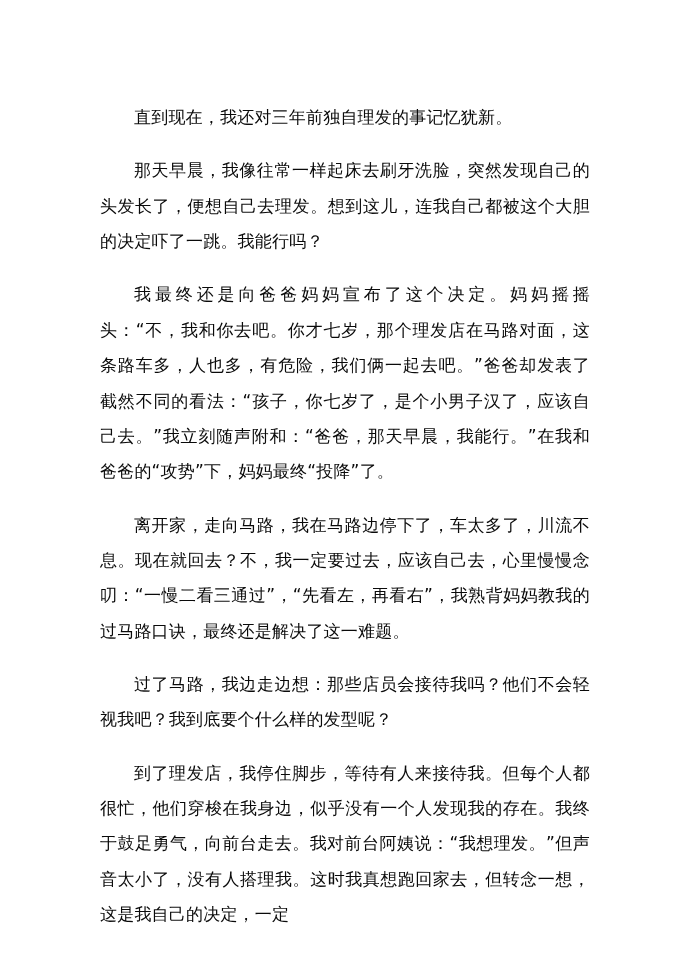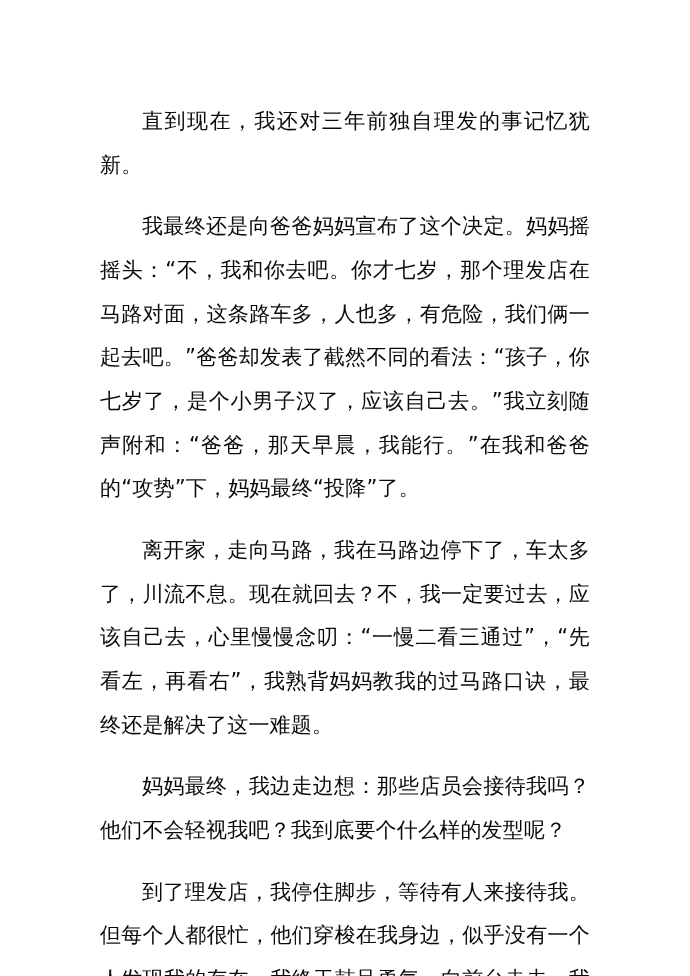--- a/index.html
+++ b/index.html
@@ -19,37 +19,38 @@
     height: 976px;
     background: #ffffff;
     box-sizing: border-box;
     padding: 100px 100px 40px 100px;
   }
   .doc-body {
     width: 490px;
   }
   .para {
     margin: 0 0 18px 0;
-    font-size: 21px;
+    font-size: 17px;
     line-height: 2.08;
     color: #0a0a0a;
     text-align: justify;
     text-justify: inter-ideograph;
     text-indent: 2em;
     letter-spacing: 0.2px;
     font-weight: 500;
   }
   .para:last-child {
     margin-bottom: 16px;
   }
 </style>
 </head>
 <body>
 
 <div class="page">
   <div class="doc-body">
     <p class="para">直到现在，我还对三年前独自理发的事记忆犹新。</p>
+    <p class="para">那天早晨，我像往常一样起床去刷牙洗脸，突然发现自己的头发长了，便想自己去理发。想到这儿，连我自己都被这个大胆的决定吓了一跳。我能行吗？</p>
     <p class="para">我最终还是向爸爸妈妈宣布了这个决定。妈妈摇摇头：“不，我和你去吧。你才七岁，那个理发店在马路对面，这条路车多，人也多，有危险，我们俩一起去吧。”爸爸却发表了截然不同的看法：“孩子，你七岁了，是个小男子汉了，应该自己去。”我立刻随声附和：“爸爸，那天早晨，我能行。”在我和爸爸的“攻势”下，妈妈最终“投降”了。</p>
     <p class="para">离开家，走向马路，我在马路边停下了，车太多了，川流不息。现在就回去？不，我一定要过去，应该自己去，心里慢慢念叨：“一慢二看三通过”，“先看左，再看右”，我熟背妈妈教我的过马路口诀，最终还是解决了这一难题。</p>
-    <p class="para">妈妈最终，我边走边想：那些店员会接待我吗？他们不会轻视我吧？我到底要个什么样的发型呢？</p>
+    <p class="para">过了马路，我边走边想：那些店员会接待我吗？他们不会轻视我吧？我到底要个什么样的发型呢？</p>
     <p class="para">到了理发店，我停住脚步，等待有人来接待我。但每个人都很忙，他们穿梭在我身边，似乎没有一个人发现我的存在。我终于鼓足勇气，向前台走去。我对前台阿姨说：“我想理发。”但声音太小了，没有人搭理我。这时我真想跑回家去，但转念一想，这是我自己的决定，一定</p>
   </div>
 </div>
 
 </body></html>

